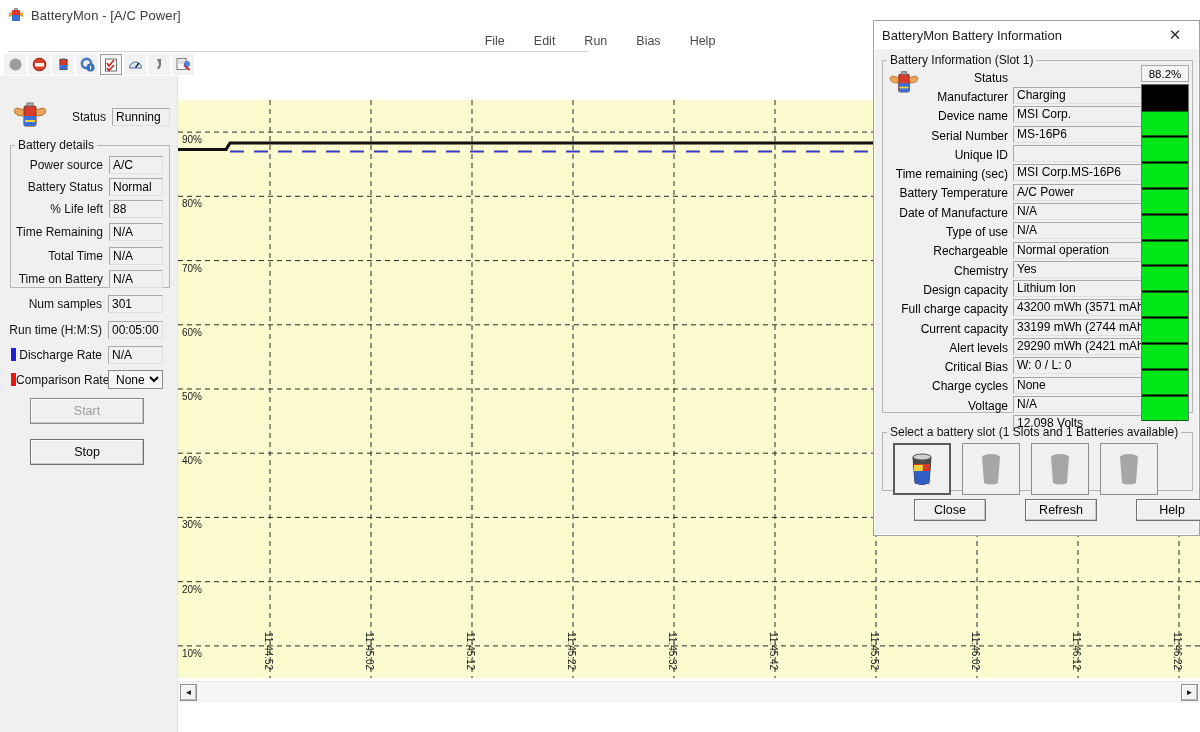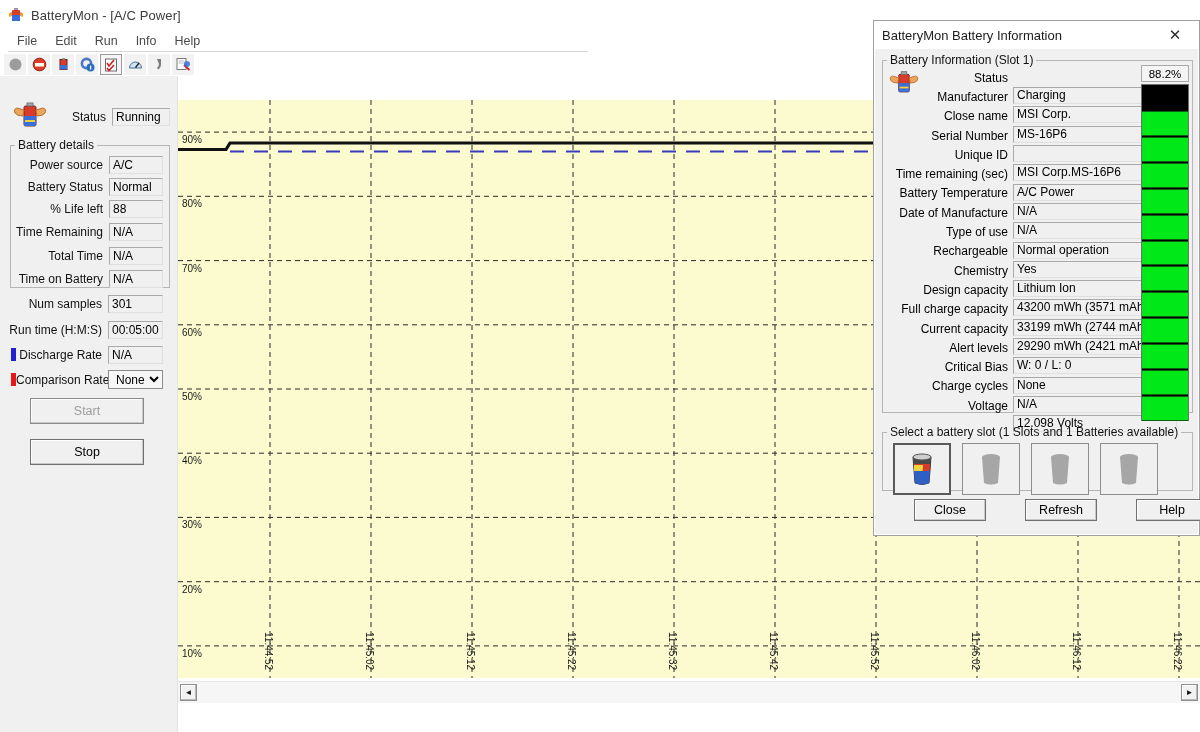--- a/index.html
+++ b/index.html
@@ -15,23 +15,24 @@
   
   #app { position:absolute; inset:0; background:#ffffff; }
 
   .titlebar {
     height:30px; display:flex; align-items:center; gap:7px;
     padding:0 8px; background:#ffffff;
   }
   .titlebar .tt { font-size:13px; color:#3c3c3c; letter-spacing:.1px; }
 
   .menubar {
-    height:22px; display:flex; align-items:center; gap:0;
+    height:22px; display:flex; align-items:center; gap:11px;
     padding:0 8px; background:#ffffff;
     position:relative;
+    justify-content:center;
   }
   .menubar .mi {
     font-size:12.5px; color:#4a4a4a; padding:1px 9px; cursor:default;
   }
   .menu-underline {
     position:absolute; left:8px; bottom:0; width:580px; height:1px;
     background:#d7d7d7;
   }
 
   .toolbar {
@@ -192,21 +193,21 @@
         <path d="M15 6 L12 5 L12 9 L15 10 Z" fill="#e8a33d"></path>
       </svg>
     </span>
     <span class="tt">BatteryMon - [A/C Power]</span>
   </div>
 
   <div class="menubar">
     <span class="mi">File</span>
     <span class="mi">Edit</span>
     <span class="mi">Run</span>
-    <span class="mi">Info</span>
+    <span class="mi">Bias</span>
     <span class="mi">Help</span>
     <span class="menu-underline"></span>
   </div>
 
   <div class="toolbar">
     <div class="tbtn">
       <svg width="15" height="15">
           <circle cx="7.5" cy="7.5" r="6" fill="#9c9c9c"></circle>
         </svg>
     </div>
@@ -402,21 +403,21 @@
     <div id="dlg-fields" style="padding:1px 0 0 0">
         <div class="drow">
           <span class="dlbl" style="width: 130px;">Status</span>
           <span class="dfld" style="width: 164px;">Charging</span>
         </div>
         <div class="drow">
           <span class="dlbl" style="width: 130px;">Manufacturer</span>
           <span class="dfld" style="width: 164px;">MSI Corp.</span>
         </div>
         <div class="drow">
-          <span class="dlbl" style="width: 130px;">Close name</span>
+          <span class="dlbl" style="width: 130px;">Device name</span>
           <span class="dfld" style="width: 164px;">MS-16P6</span>
         </div>
         <div class="drow">
           <span class="dlbl" style="width: 130px;">Serial Number</span>
           <span class="dfld" style="width: 164px;"></span>
         </div>
         <div class="drow">
           <span class="dlbl" style="width: 130px;">Unique ID</span>
           <span class="dfld" style="width: 164px;">MSI Corp.MS-16P6</span>
         </div>

